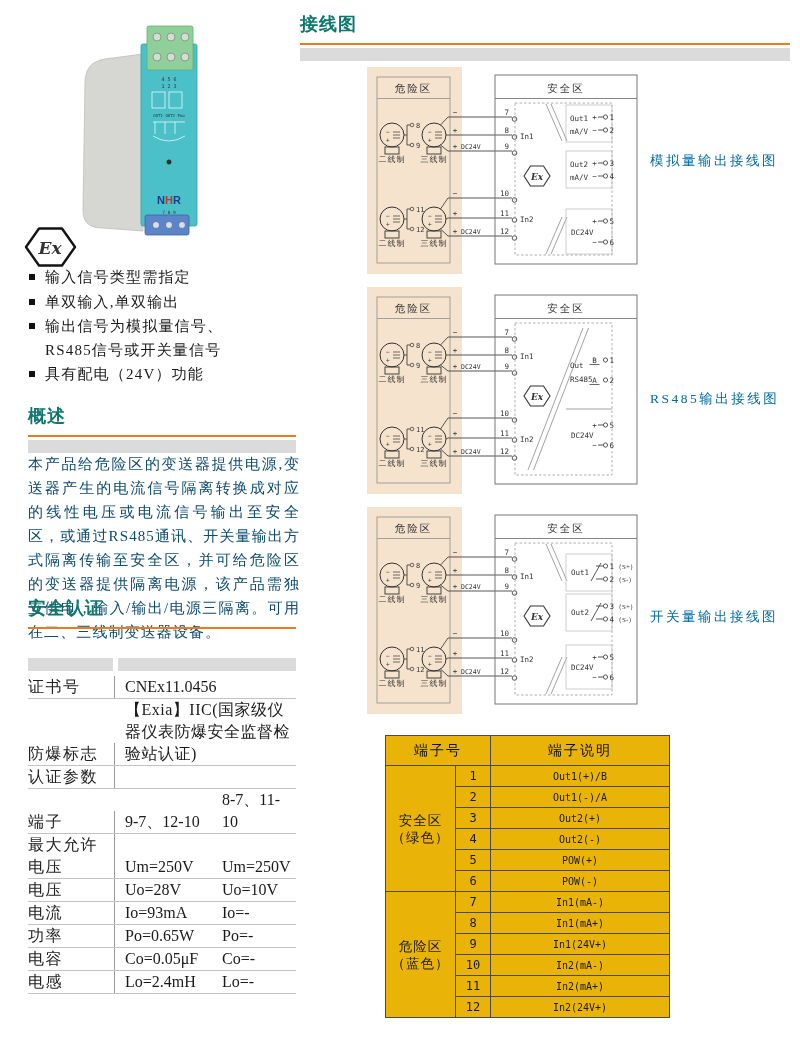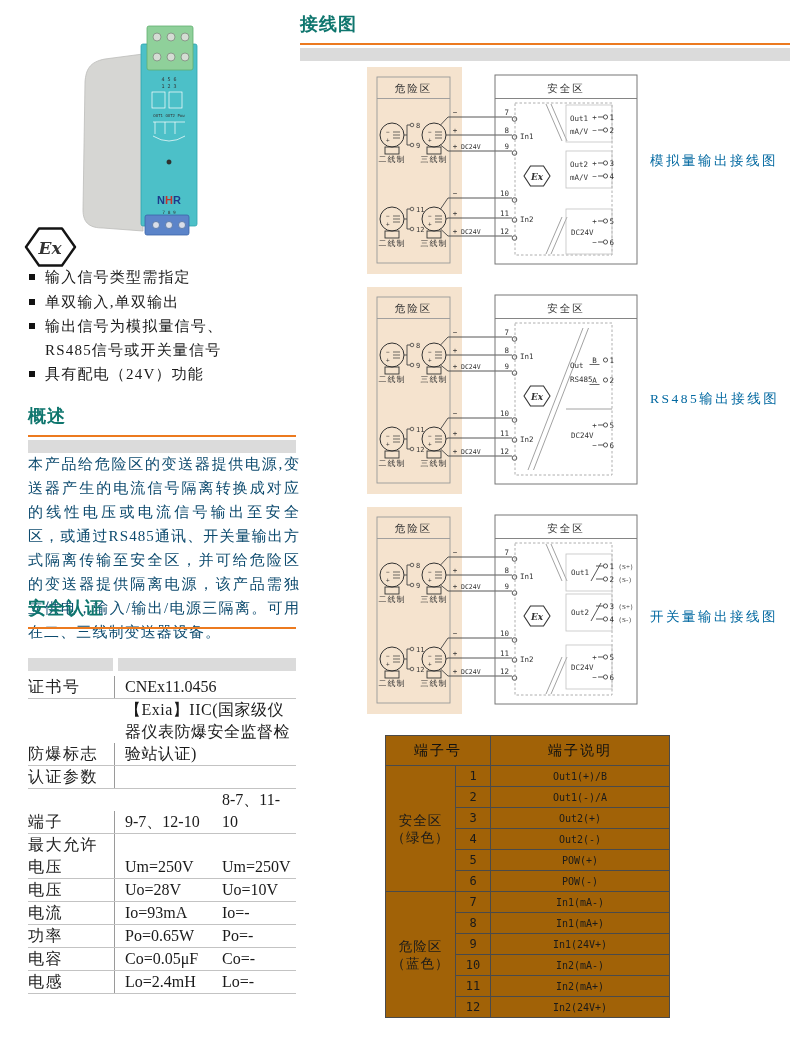--- a/index.html
+++ b/index.html
@@ -35,21 +35,21 @@
   .crow .cv1{width:97px;padding-left:10px;line-height:22px;}
   .crow .cv2{flex:1;line-height:22px;}
   .crow .cvwide{flex:1;padding-left:10px;line-height:22px;letter-spacing:0.5px;}
 
   
   .caption{font-size:13.5px;letter-spacing:2.5px;color:#0369a1;white-space:nowrap;}
   svg text{fill:#333;}
   .diagram svg{display:block;}
 
   
-  #tterm{border-collapse:collapse;table-layout:fixed;background:#a16207;}
+  #tterm{border-collapse:collapse;table-layout:fixed;background:#eab308;}
   #tterm th,#tterm td{border:1px solid #4a4a4a;padding:0;text-align:center;vertical-align:middle;}
   #tterm th{height:29px;font-size:14px;font-weight:normal;letter-spacing:2px;color:#111;}
   #tterm td{height:20px;}
   #tterm td.num{font-family:"DejaVu Sans Mono","Liberation Mono",monospace;font-size:12px;}
   #tterm td.desc{font-family:"DejaVu Sans Mono","Liberation Mono",monospace;font-size:10px;}
   #tterm td.grp{font-size:13.5px;line-height:17px;letter-spacing:1px;}
 </style>
 </head>
 <body>
 

